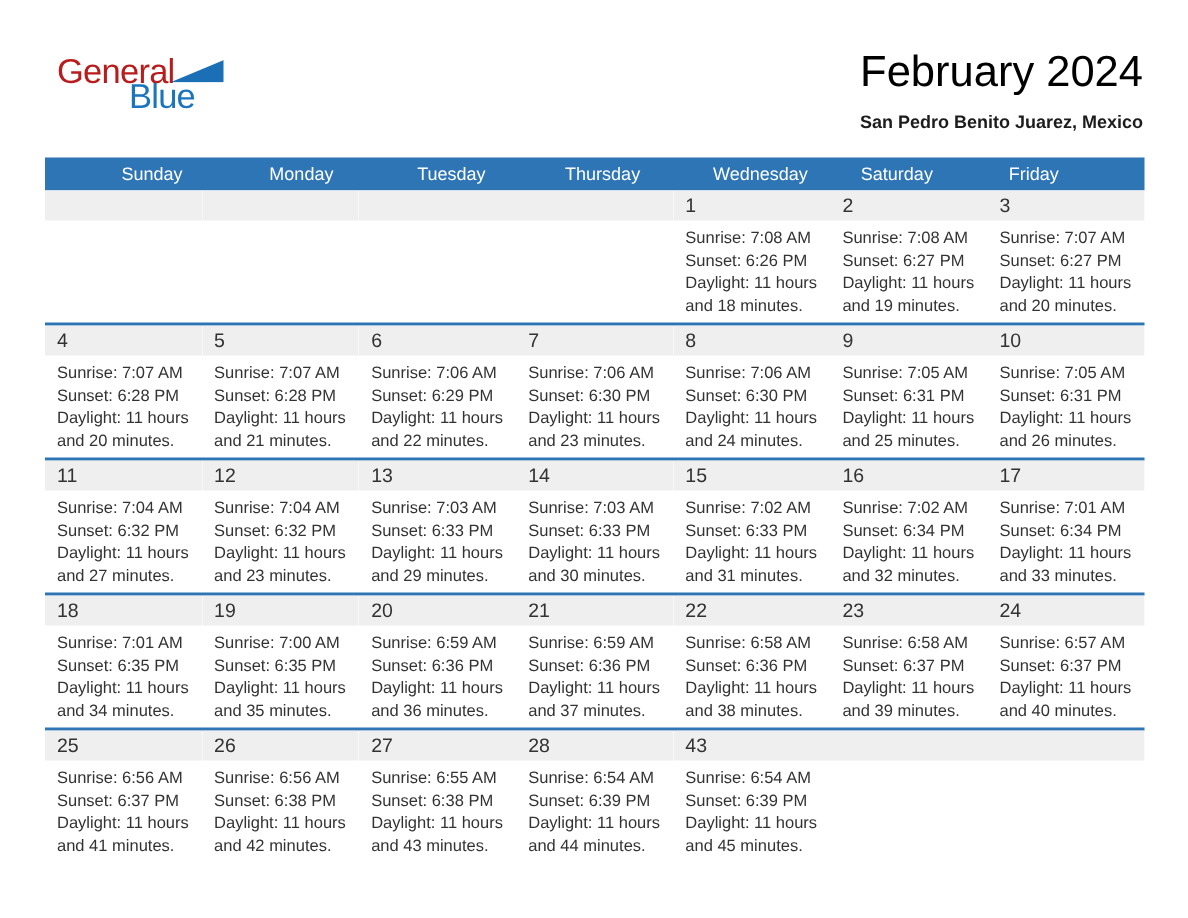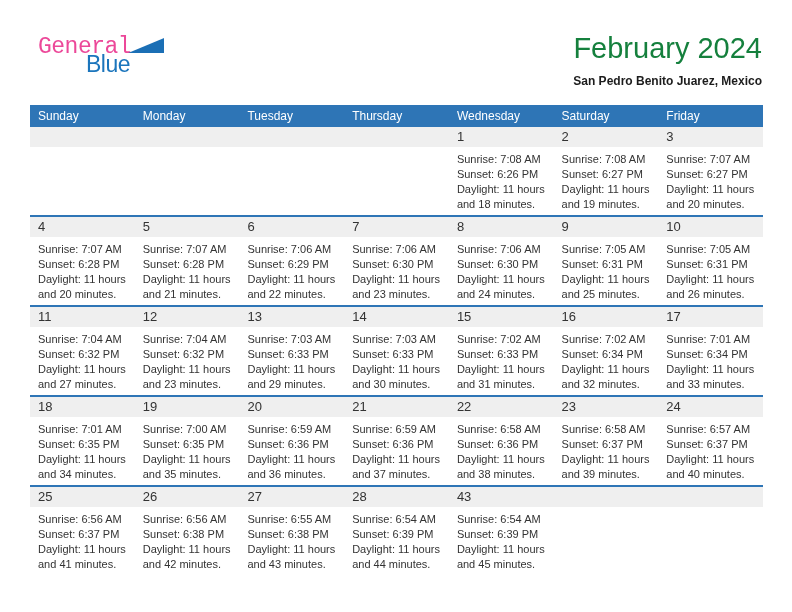--- a/index.html
+++ b/index.html
@@ -8,40 +8,40 @@
     font-family: "Liberation Sans", sans-serif;
     color: #333333;
     overflow: hidden;
   }
   .page { position: relative; width: 792px; height: 612px; background: #ffffff; }
 
   
   .logo { position: absolute; left: 38px; top: 36px; }
   .logo-row { white-space: nowrap; line-height: 1; }
   .logo-general {
-    font-size: 23px; color: #ec4899; letter-spacing: -0.5px; font-family: Liberation Mono, monospace;
+    font-size: 23px; color: #b91c1c; letter-spacing: -0.5px;
   }
   .logo-triangle {
     display: inline-block; width: 36px; height: 15px;
     background: #1b6fb5;
     clip-path: polygon(0 100%, 100% 0, 100% 100%);
     margin-left: -3px;
   }
   .logo-blue {
     font-size: 23px; color: #1b75bc; line-height: 1;
     margin-left: 48px; margin-top: -6px; letter-spacing: -0.5px;
   }
 
   .titles { position: absolute; right: 30px; top: 33px; text-align: right; }
-  .month-title { font-size: 29px; color: #15803d; line-height: 1.1; }
+  .month-title { font-size: 29px; color: #000000; line-height: 1.1; }
   .location { font-size: 12px; font-weight: 600; color: #1c1c1c; margin-top: 9px; }
 
   
   .calendar { position: absolute; left: 30px; top: 105px; width: 733px; }
-  .weekday-row { display: flex; background: #2e75b6; height: 22px; }
+  .weekday-row { display: flex; background: #2e75b6; height: 22px; padding-left: 43px; }
   .weekday {
     flex: 1 1 0; color: #ffffff; font-size: 12px;
     line-height: 22px; padding-left: 8px; overflow: hidden; white-space: nowrap;
   }
   .week-row {
     display: flex; height: 90px; box-sizing: border-box;
     border-top: 2px solid #2e75b6; background: #ffffff;
   }
   .week-row:first-child { border-top: none; height: 88px; }
   .cell { flex: 1 1 0; overflow: hidden; }

